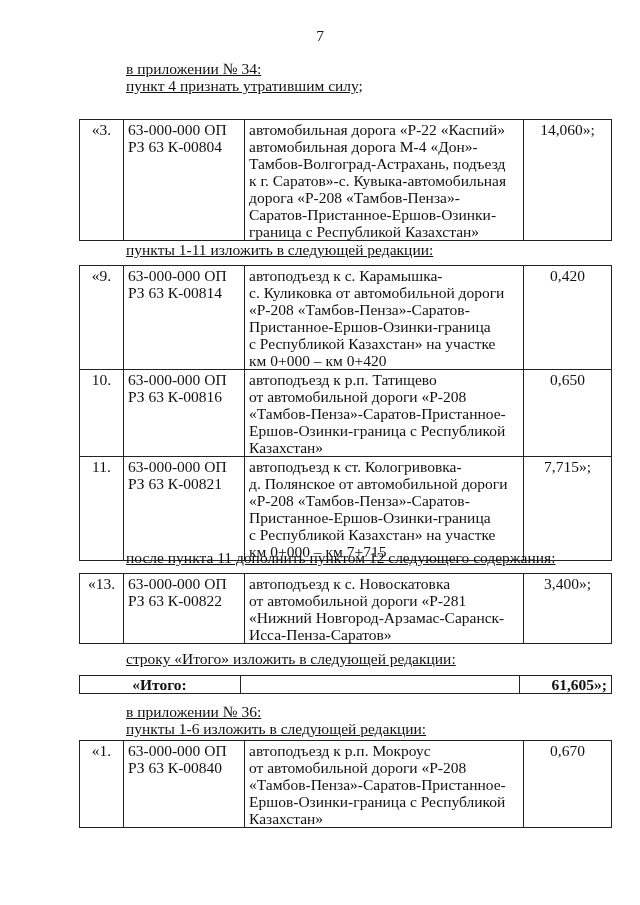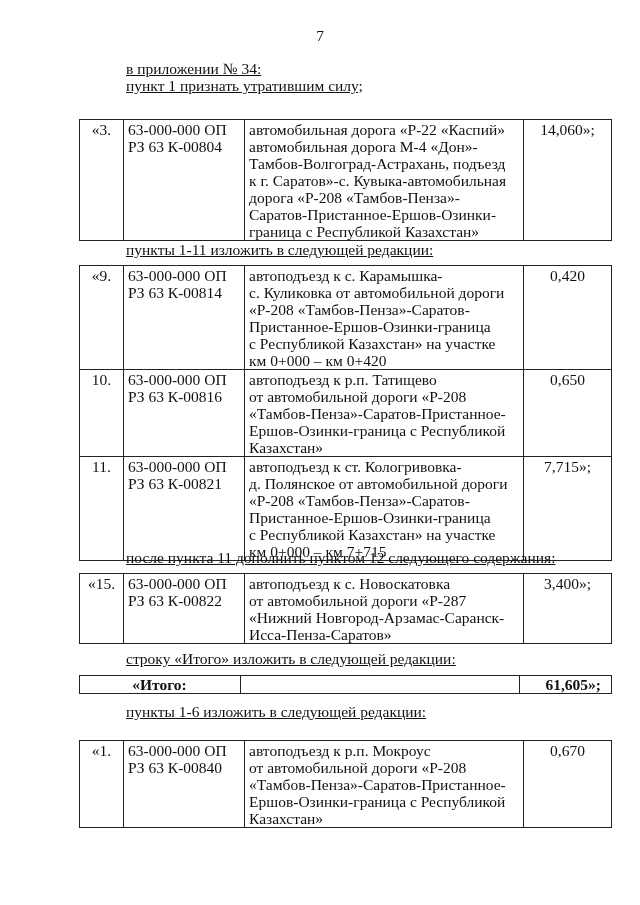--- a/index.html
+++ b/index.html
@@ -25,21 +25,21 @@
   table.total td { font-weight: bold; padding-top: 0; padding-bottom: 0; }
   .line { display: block; }
 </style>
 </head>
 <body>
 
 <div class="page-number">7</div>
 
 <div class="para" style="top:60px;">
   <span class="line">в приложении № 34:</span>
-  <span class="line">пункт 1 признать утратившим силу;</span>
+  <span class="line">пункт 4 признать утратившим силу;</span>
 </div>
 
 <table class="road" style="top:119px;">
   <tbody>
       <tr>
     <td class="c-num">«3.</td>
     <td class="c-code">
       <div>63-000-000 ОП</div>
       <div>РЗ 63 К-00804</div>
     </td>
@@ -109,49 +109,50 @@
     <td class="c-len">7,715»;</td>
   </tr>
 </tbody>
   </table>
 
 <div class="para" style="top:549px;">после пункта 11 дополнить пунктом 12 следующего содержания:</div>
 
 <table class="road" style="top:573px;">
   <tbody>
       <tr>
-    <td class="c-num">«15.</td>
+    <td class="c-num">«13.</td>
     <td class="c-code">
       <div>63-000-000 ОП</div>
       <div>РЗ 63 К-00822</div>
     </td>
     <td class="c-name name-text">
       <div>автоподъезд к с. Новоскатовка</div>
-      <div>от автомобильной дороги «Р-287</div>
+      <div>от автомобильной дороги «Р-281</div>
       <div>«Нижний Новгород-Арзамас-Саранск-</div>
       <div>Исса-Пенза-Саратов»</div>
     </td>
     <td class="c-len">3,400»;</td>
   </tr>
 </tbody>
   </table>
 
 <div class="para" style="top:650px;">строку «Итого» изложить в следующей редакции:</div>
 
 <table class="road total" style="top:675px;">
   <tbody>
       <tr>
     <td style="width:153px; text-align:center; padding-left:3px;">«Итого:</td>
     <td style="width:270px;"></td>
-    <td class="c-len" style="text-align:right; padding-right:10px;">61,605»;</td>
+    <td class="c-len" style="text-align:right; padding-right:4px;">61,605»;</td>
   </tr>
 </tbody>
   </table>
 
 <div class="para" style="top:703px;">
+  <span class="line">в приложении № 36:</span>
   <span class="line">пункты 1-6 изложить в следующей редакции:</span>
 </div>
 
 <table class="road" style="top:740px;">
   <tbody>
       <tr>
     <td class="c-num">«1.</td>
     <td class="c-code">
       <div>63-000-000 ОП</div>
       <div>РЗ 63 К-00840</div>

